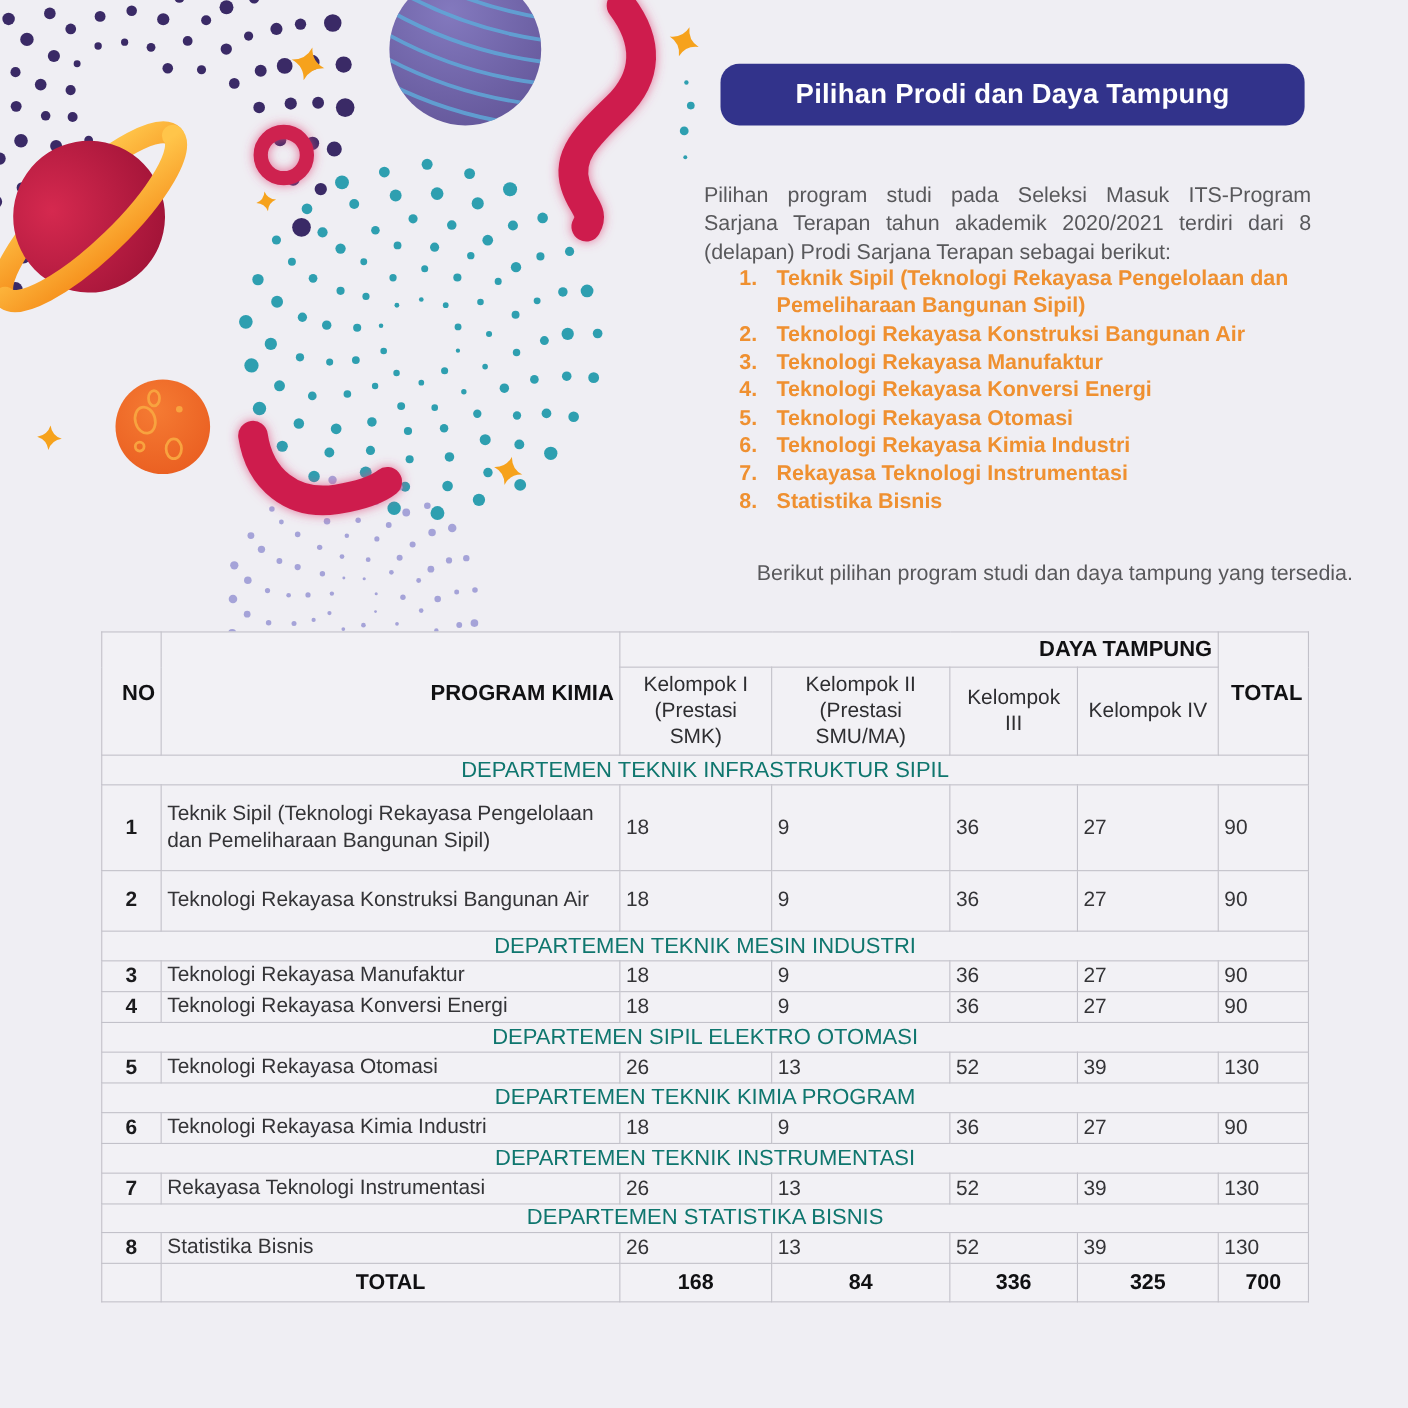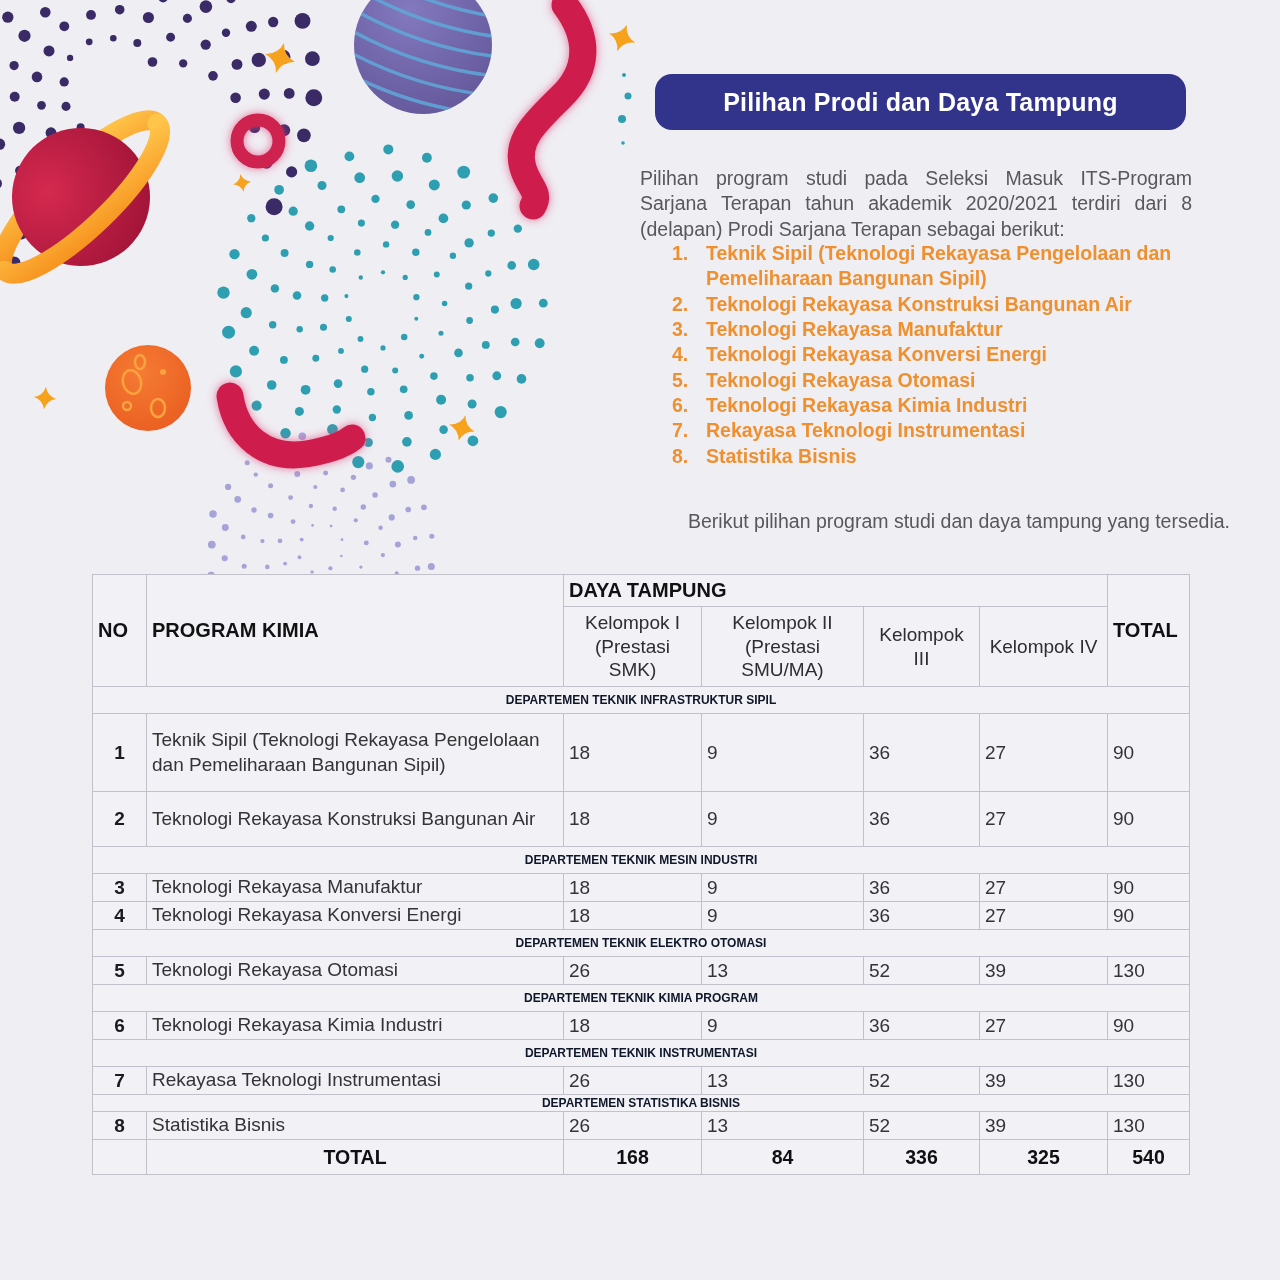--- a/index.html
+++ b/index.html
@@ -3,21 +3,21 @@
 <meta charset="utf-8">
 <style>
   html,body{margin:0;padding:0;}
   body{
     width:1280px;height:1280px;position:relative;overflow:hidden;
     background:#EFEEF3;
     font-family:"Liberation Sans", sans-serif;
   }
   .deco-svg{position:absolute;left:0;top:0;z-index:1;}
   .banner{
-    position:absolute;left:655px;top:74px;width:531px;height:56px;z-index:3;
+    position:absolute;left:655px;top:58px;width:531px;height:56px;z-index:3;
     background:#32338B;border-radius:17px;
     display:flex;align-items:center;justify-content:center;
     color:#FFFFFF;font-weight:bold;font-size:25px;letter-spacing:.2px;
   }
   .intro,.outro{
     position:absolute;left:640px;width:552px;z-index:3;
     color:#58585B;font-size:19.5px;line-height:1.33;text-align:justify;
   }
   .intro{top:146px;}
   .outro{top:489px;margin-left:48px;}
@@ -30,23 +30,23 @@
   .prodi-list .li-num{flex:none;width:34px;}
   .prodi-list .li-text{flex:1;}
   table.dt{
     position:absolute;left:92px;top:574px;width:1097px;z-index:2;
     border-collapse:collapse;table-layout:fixed;
     background:#F2F1F5;color:#343437;font-size:19px;
   }
   table.dt td, table.dt th{
     border:1px solid #C2C1C9;padding:1px 5px;vertical-align:middle;overflow:hidden;
   }
-  th.hmain{font-weight:bold;color:#111113;font-size:20px;text-align:left;}
+  th.hmain{font-weight:bold;color:#111113;font-size:20px;text-align:right;}
   th.hgroup{font-weight:normal;color:#2E2E31;font-size:19px;line-height:1.25;text-align:center;padding:3px 2px;}
-  td.dept{font-weight:bold;color:#0f172a;font-size:12px;text-align:center;padding:1px;}
+  td.dept{font-weight:normal;color:#0f766e;font-size:20px;text-align:center;padding:1px;}
   td.no{font-weight:bold;text-align:center;color:#1B1B1D;}
   td.prog{text-align:left;padding-left:8px;line-height:1.3;}
   td.val{text-align:left;}
   tr.total-row td{font-weight:bold;font-size:19.5px;text-align:center;color:#101012;}
 </style>
 </head>
 <body>
 
 <svg class="deco-svg" width="660" height="700" viewBox="0 0 660 700">
   <defs>
@@ -563,21 +563,21 @@
     <tr style="height:28px">
       <td class="no">4</td>
       <td class="prog">Teknologi Rekayasa Konversi Energi</td>
       <td class="val">18</td>
       <td class="val">9</td>
       <td class="val">36</td>
       <td class="val">27</td>
       <td class="val">90</td>
     </tr>
     <tr style="height:27px">
-      <td class="dept" colspan="7">DEPARTEMEN TEKNIK ELEKTRO OTOMASI</td>
+      <td class="dept" colspan="7">DEPARTEMEN SIPIL ELEKTRO OTOMASI</td>
     </tr>
     <tr style="height:28px">
       <td class="no">5</td>
       <td class="prog">Teknologi Rekayasa Otomasi</td>
       <td class="val">26</td>
       <td class="val">13</td>
       <td class="val">52</td>
       <td class="val">39</td>
       <td class="val">130</td>
     </tr>
@@ -617,16 +617,16 @@
       <td class="val">39</td>
       <td class="val">130</td>
     </tr>
     <tr class="total-row" style="height:35px">
       <td></td>
       <td>TOTAL</td>
       <td>168</td>
       <td>84</td>
       <td>336</td>
       <td>325</td>
-      <td>540</td>
+      <td>700</td>
     </tr>
   </tbody>
 </table>
 
 </body></html>

